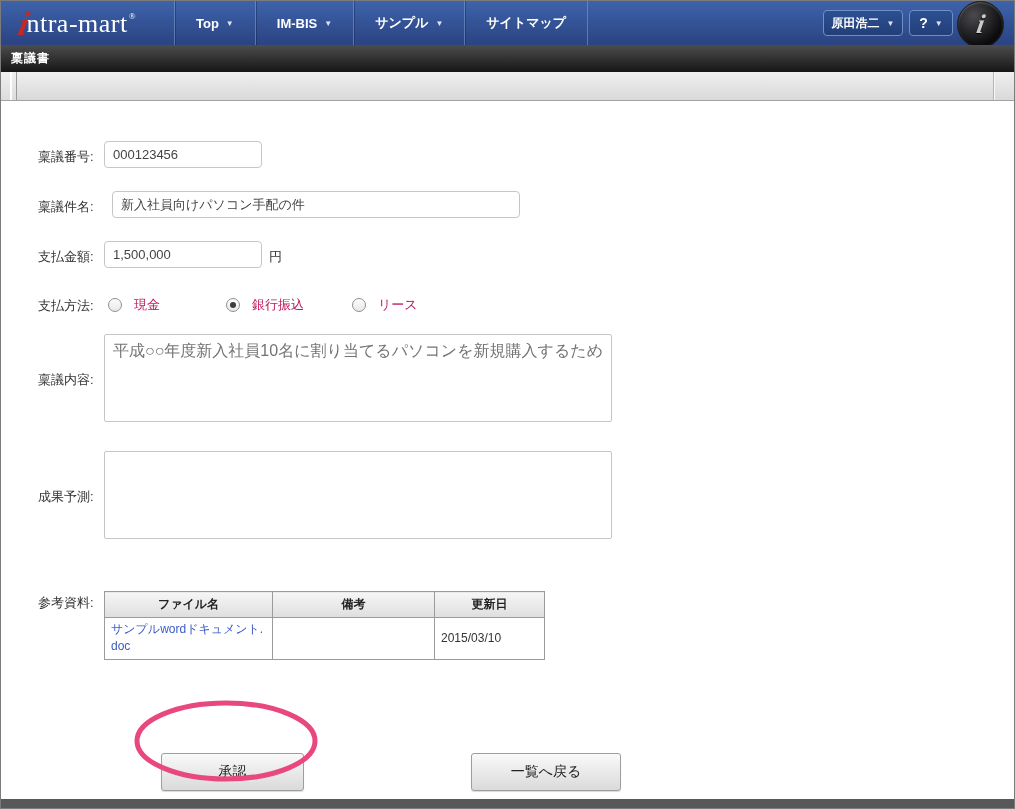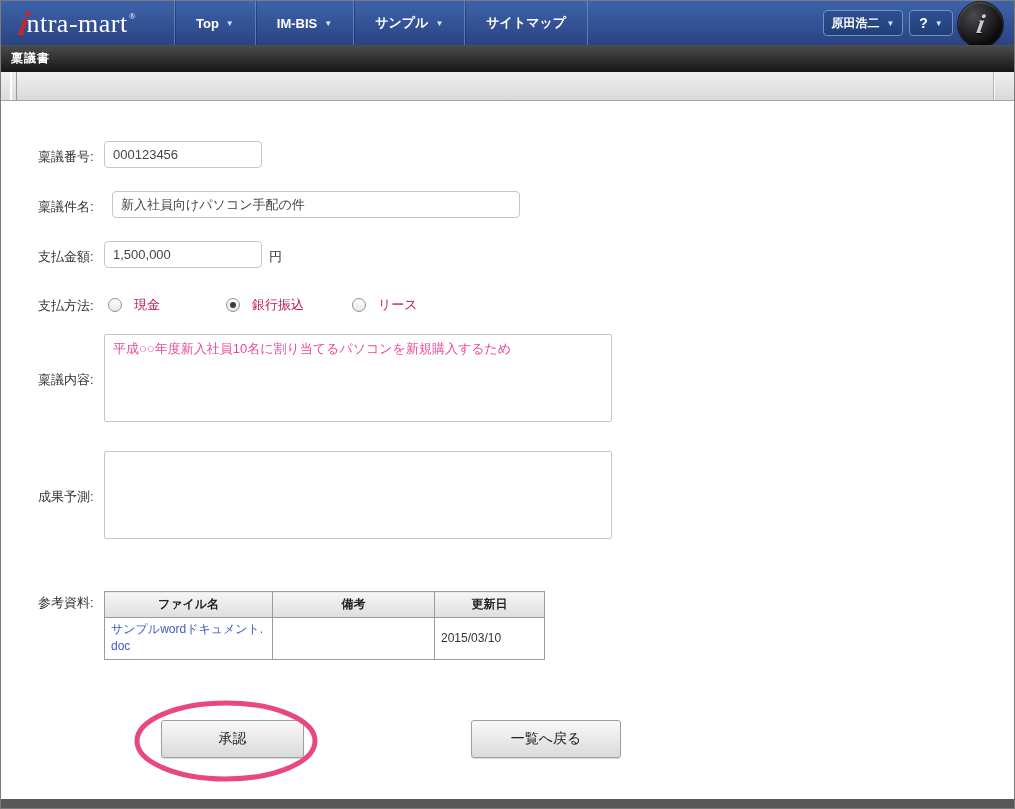--- a/index.html
+++ b/index.html
@@ -33,30 +33,30 @@
 
   
   .form-label{position:absolute;left:37px;width:64px;font-size:13px;color:#333;white-space:nowrap;}
   .text-input{position:absolute;box-sizing:border-box;height:27px;border:1px solid #c6c6c6;border-radius:4px;padding:0 8px;font-size:13px;color:#444;font-family:inherit;background:#fff;}
   .unit{position:absolute;font-size:13px;color:#333;}
   .radio-row{position:absolute;display:flex;align-items:center;}
   .radio-opt{display:flex;align-items:center;cursor:pointer;}
   .radio-circle{width:12px;height:12px;border-radius:50%;border:1px solid #919191;background:linear-gradient(#fdfdfd,#e8e8e8);display:inline-block;position:relative;}
   .radio-opt.checked .radio-circle::after{content:"";position:absolute;left:3px;top:3px;width:6px;height:6px;border-radius:50%;background:#3c3c3c;}
   .radio-label{font-size:13px;color:#be185d;margin-left:12px;}
-  .textarea-input{position:absolute;box-sizing:border-box;border:1px solid #c6c6c6;border-radius:2px;padding:4px 8px;font-size:13px;color:#ec4899;font-family:inherit;resize:none;line-height:1.5;}
+  .textarea-input{position:absolute;box-sizing:border-box;border:1px solid #c6c6c6;border-radius:2px;padding:4px 8px;font-size:16px;color:#737373;font-family:inherit;resize:none;line-height:1.5;}
 
   
   .att-table{position:absolute;left:103px;top:590px;border-collapse:collapse;table-layout:fixed;}
   .att-table th{box-sizing:border-box;height:26px;background:linear-gradient(#f6f6f6,#dedede);border:1px solid #9b9b9b;font-size:12px;font-weight:bold;color:#222;text-align:center;padding:0 18px;}
   .att-table td{box-sizing:border-box;height:38px;border:1px solid #9b9b9b;font-size:12px;color:#333;padding:3px 6px;vertical-align:middle;background:#fff;word-break:break-all;}
   .file-link{color:#3b5bc4;cursor:pointer;line-height:1.45;}
 
   
-  .action-btn{position:absolute;box-sizing:border-box;height:38px;background:linear-gradient(#f9f9f9,#dadada);border:1px solid #9e9e9e;border-radius:3px;font-size:14px;color:#222;font-family:inherit;cursor:pointer;box-shadow:0 1px 1px rgba(0,0,0,.15);}
+  .action-btn{position:absolute;box-sizing:border-box;height:38px;background:linear-gradient(#f9f9f9,#dadada);border:1px solid #9e9e9e;border-radius:3px;font-size:14px;color:#222;font-family:inherit;cursor:pointer;box-shadow:0 1px 1px rgba(0,0,0,.15);margin-top:33px;}
   .approve-btn{left:160px;top:719px;width:143px;}
   .back-btn{left:470px;top:719px;width:150px;}
 
   
   .highlight-ellipse{position:absolute;left:131px;top:698px;width:188px;height:84px;pointer-events:none;z-index:10;}
 
   
   .bottombar{position:absolute;left:0;bottom:0;width:100%;height:9px;background:#58585b;}
 </style>
 </head>

